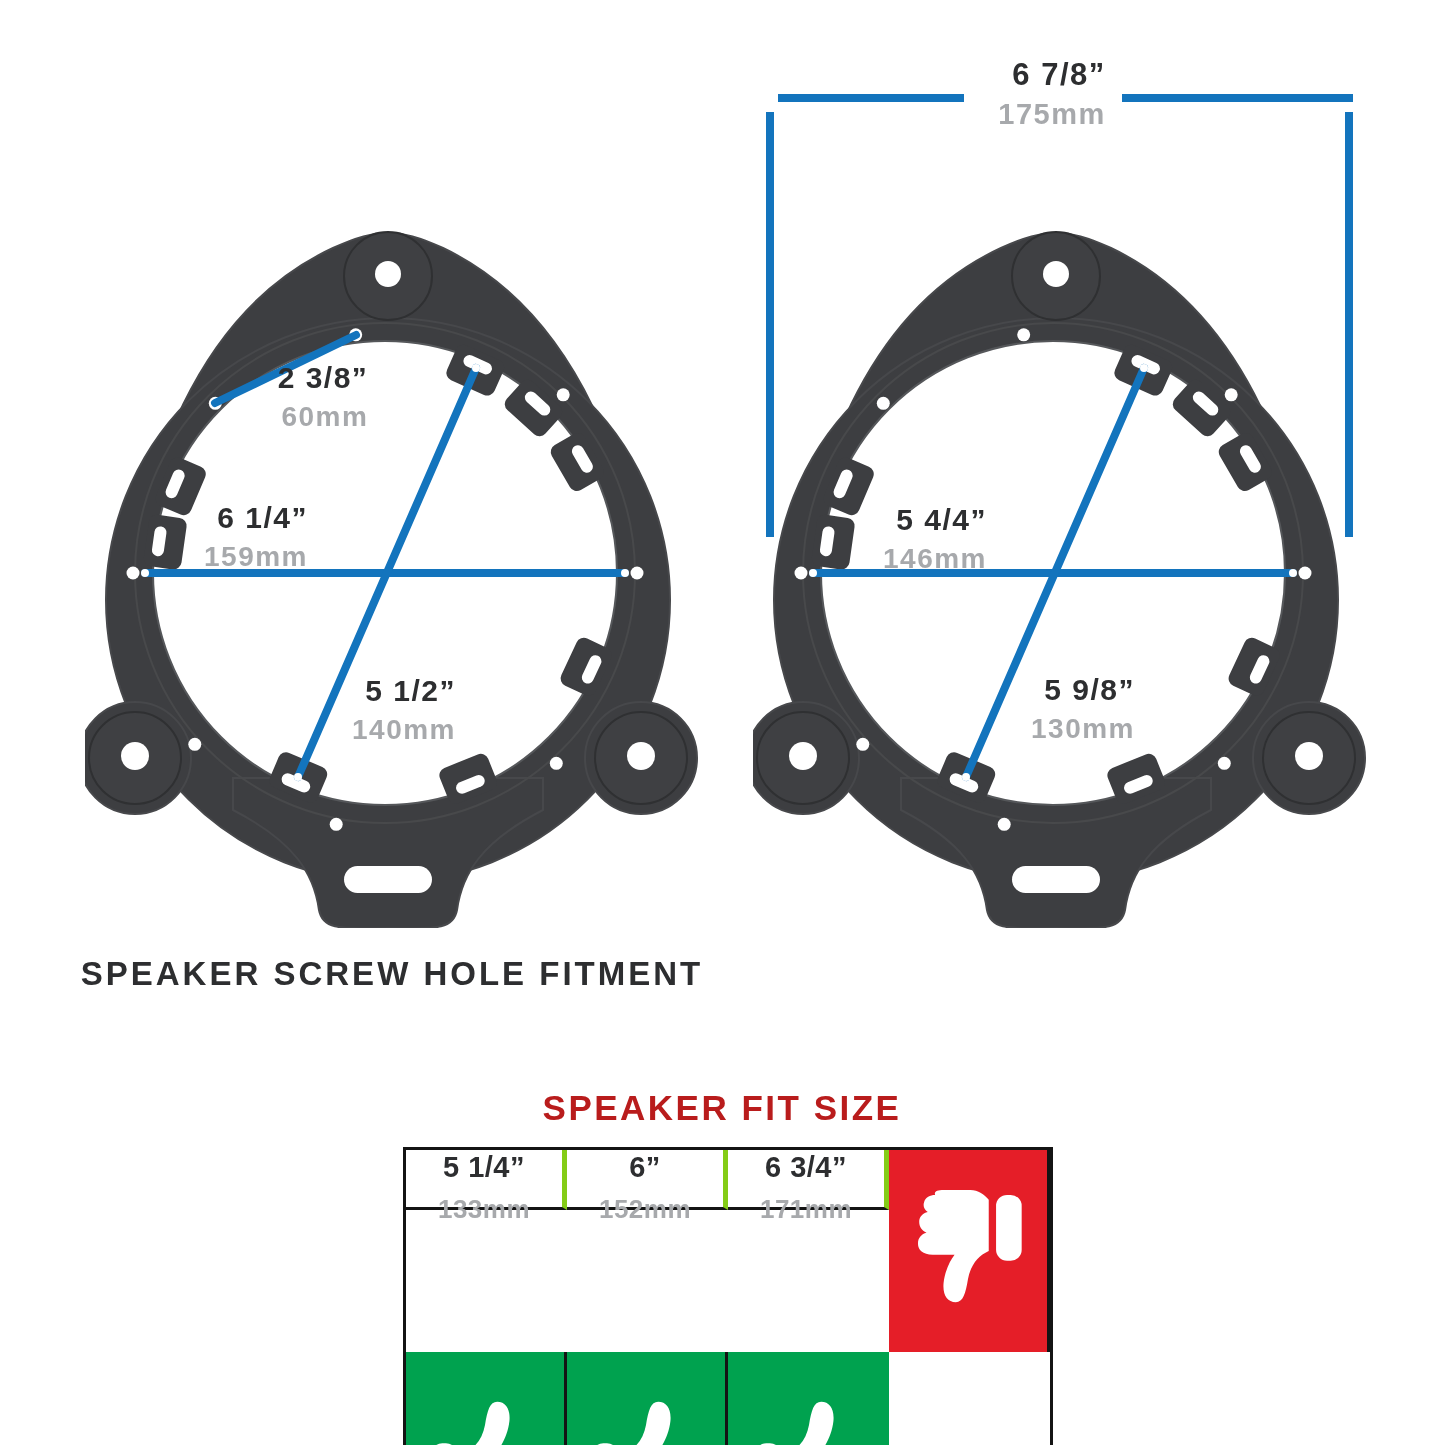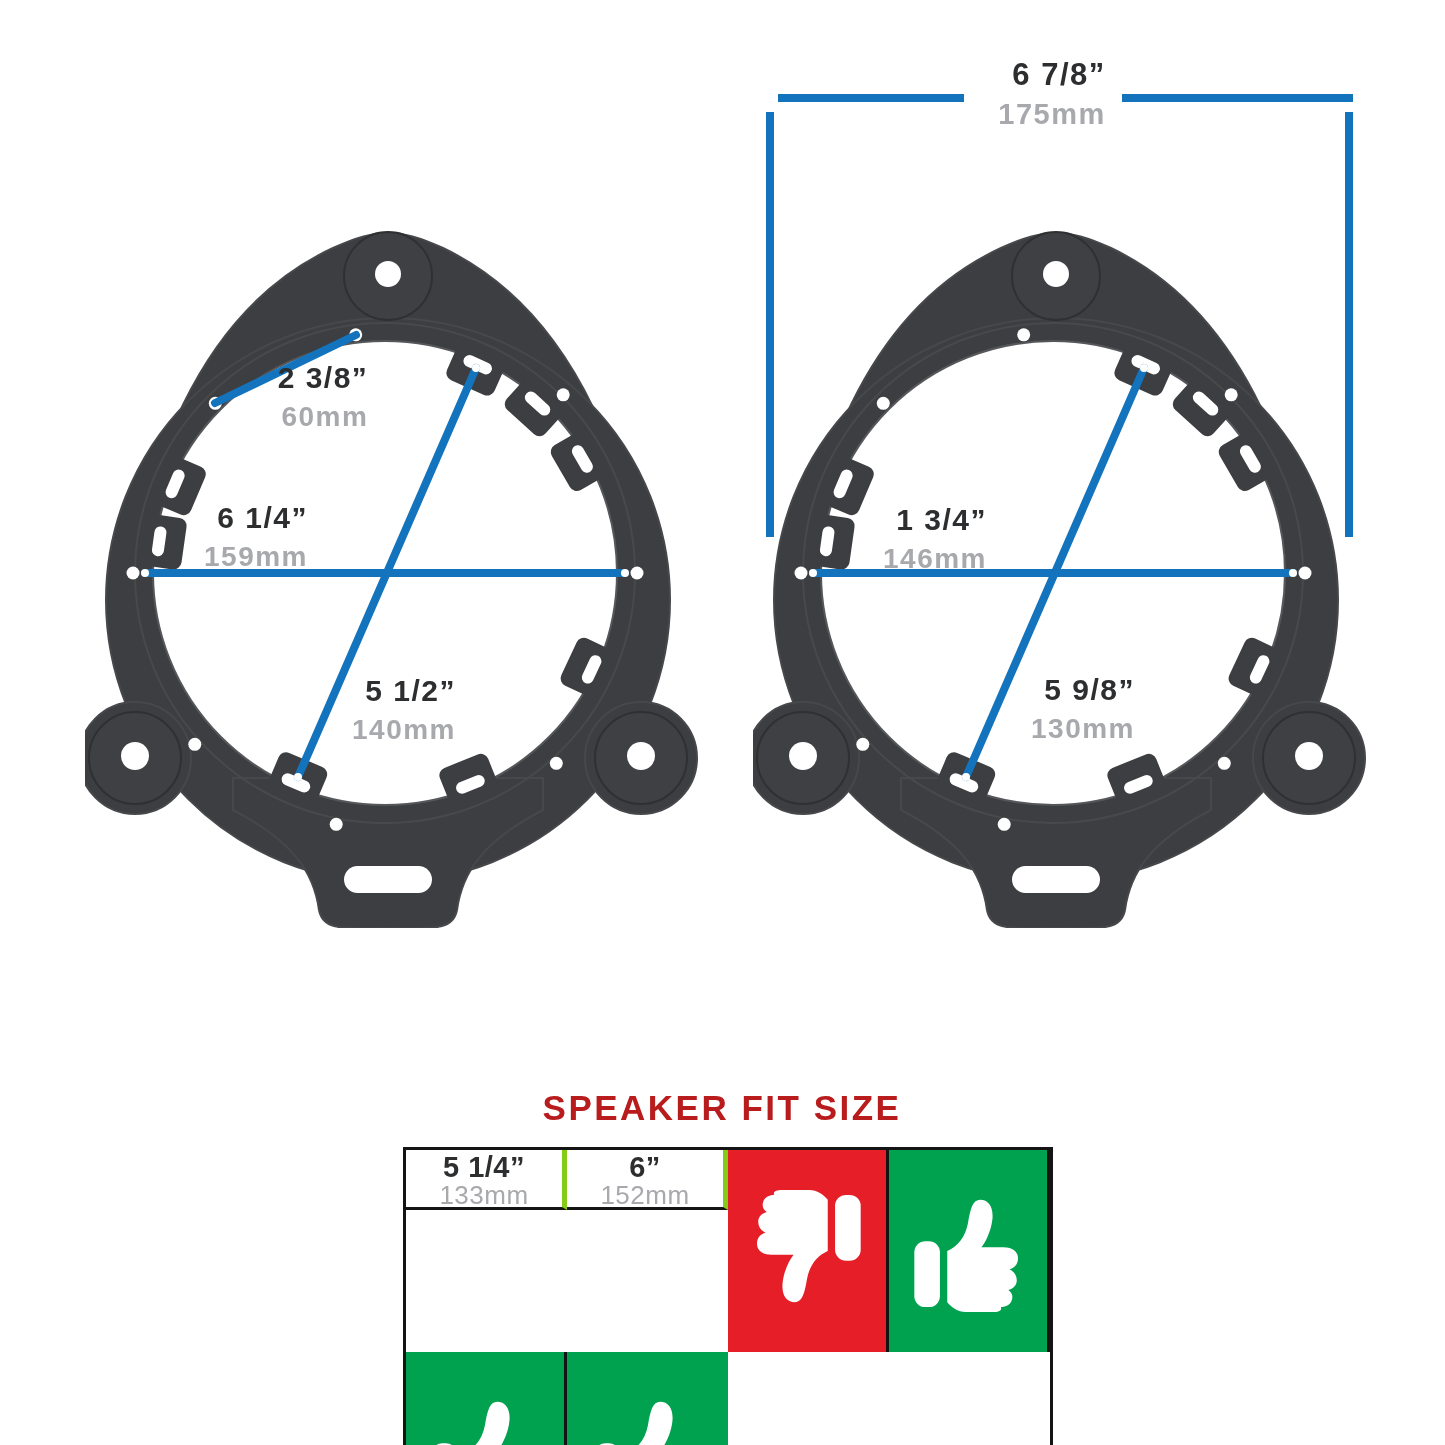--- a/index.html
+++ b/index.html
@@ -19,21 +19,21 @@
 
   .table-title{position:absolute;text-align:right;font-size:35px;font-weight:bold;
            color:#b91c1c;letter-spacing:2.5px;transform:translateX(-50%);white-space:nowrap;}
 
   .fit-table{position:absolute;left:403px;top:1147px;width:644px;
              border:3px solid #141414;display:grid;grid-template-columns:repeat(4,1fr);}
   .fit-head{background:#ffffff;height:54px;text-align:center;padding-top:3px;
             border-right:5px solid #84cc16;border-bottom:3px solid #141414;}
   .fit-head:nth-child(4){border-right:none;}
   .fit-head .in{font-size:29px;font-weight:bold;color:#2d2e30;line-height:29px;letter-spacing:0.5px;}
-  .fit-head .mm{font-size:26px;font-weight:normal;color:#a7a9ac;line-height:26px;margin-top:0;letter-spacing:0.5px;}
+  .fit-head .mm{font-size:26px;font-weight:bold;color:#a7a9ac;line-height:26px;margin-top:14px;letter-spacing:0.5px;}
   .fit-cell{height:202px;display:flex;align-items:center;justify-content:center;
             border-right:3px solid #141414;}
   .fit-cell:last-child{border-right:none;}
   .cell-bad{background:#e51e28;}
   .cell-good{background:#00a24f;}
   .thumb{width:122px;height:122px;}
   .thumb.down{transform:rotate(180deg);}
 </style>
 </head>
 <body>
@@ -173,49 +173,54 @@
     </g>
     <g fill="#ffffff">
       <circle cx="213" cy="549" r="4"></circle>
         <circle cx="391" cy="140" r="4"></circle>
       <circle cx="60" cy="345" r="4"></circle>
         <circle cx="540" cy="345" r="4"></circle>
     </g>
   </svg>
 
   <div class="meas" style="left:935px;top:505px">
-    <div class="in">1 3/4”</div>
+    <div class="in">5 4/4”</div>
     <div class="mm">146mm</div>
   </div>
   <div class="meas" style="left:1083px;top:675px">
     <div class="in">5 9/8”</div>
     <div class="mm">130mm</div>
   </div>
 
   <div class="meas" style="left:1052px;top:60px">
     <div class="in" style="font-size:31px">6 7/8”</div>
     <div class="mm" style="font-size:29px">175mm</div>
   </div>
   <div class="dim-bar" style="left:778px;top:94px;width:186px;height:8px"></div>
   <div class="dim-bar" style="left:1122px;top:94px;width:231px;height:8px"></div>
   <div class="dim-bar" style="left:766px;top:112px;width:8px;height:425px"></div>
   <div class="dim-bar" style="left:1345px;top:112px;width:8px;height:425px"></div>
 
+  <div class="caption" style="left:392px;top:955px">SPEAKER SCREW HOLE FITMENT</div>
 
   <div class="table-title" style="left:722px;top:1088px">SPEAKER FIT SIZE</div>
 
   <div class="fit-table">
     <div class="fit-head">
       <div class="in">5 1/4”</div>
       <div class="mm">133mm</div>
     </div>
     <div class="fit-head">
       <div class="in">6”</div>
       <div class="mm">152mm</div>
     </div>
+    <div class="fit-head">
+      <div class="in">6 3/4”</div>
+      <div class="mm">171mm</div>
+    </div>
 
     <div class="fit-cell cell-bad">
       <svg class="thumb down" viewBox="0 0 100 100">
           <use href="#thumb-up"></use>
         </svg>
     </div>
     <div class="fit-cell cell-good">
       <svg class="thumb" viewBox="0 0 100 100">
           <use href="#thumb-up"></use>
         </svg>

